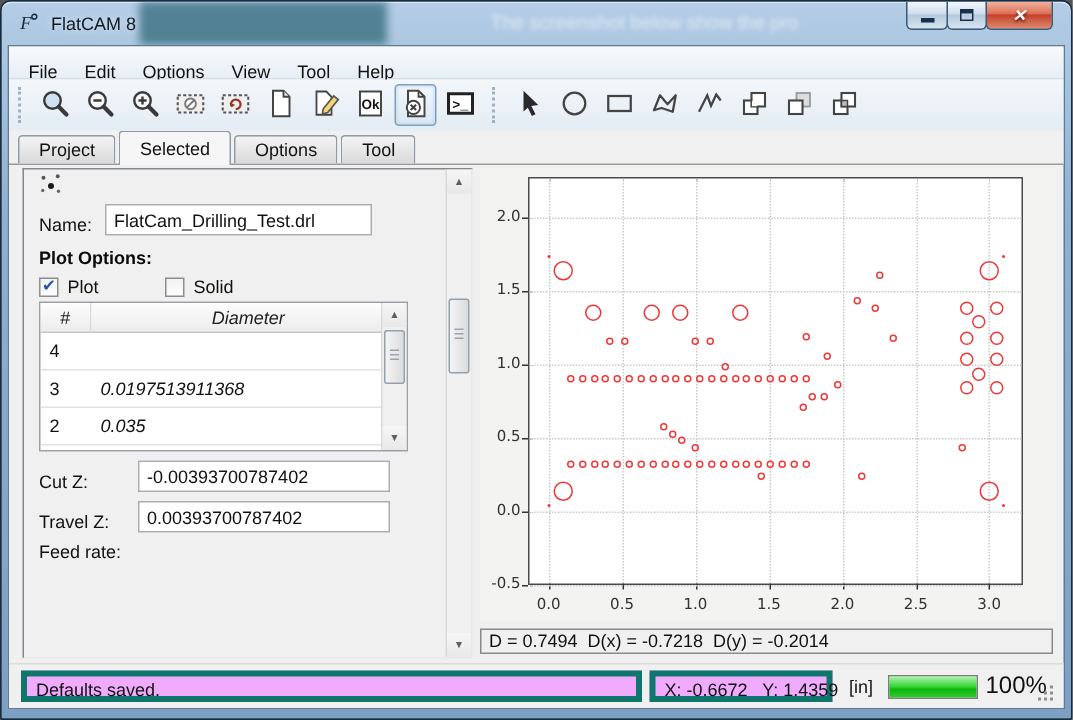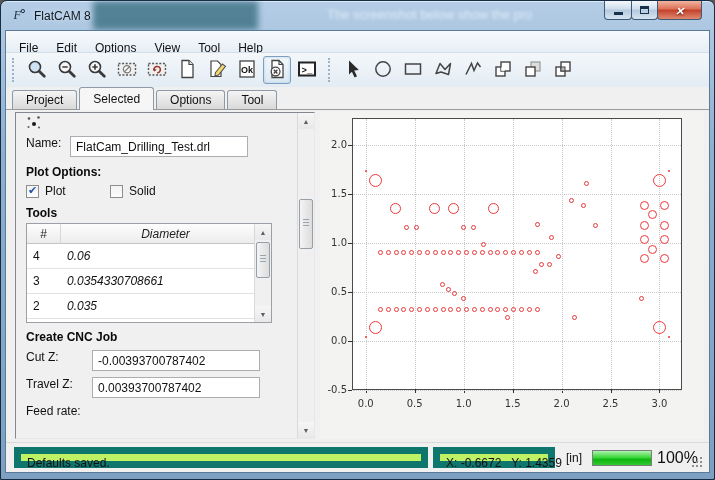--- a/index.html
+++ b/index.html
@@ -50,21 +50,21 @@
   .tab.active{ height:23px; background:#f6f6f6; margin-bottom:-1px; padding-bottom:1px; z-index:2; }
   
   .main{ flex:1; display:flex; padding:2px 5px 3px 9px; overflow:hidden; }
   .left-panel{ width:300px; flex:0 0 300px; position:relative; background:#f0f0f0;
     border:1px solid; border-color:#828790 #e8e8e8 #e8e8e8 #828790; overflow:hidden; }
   .panel-content{ position:absolute; left:0; top:0; right:17px; bottom:0; padding:2px 14px 0 10px; overflow:hidden; }
   .panel-header{ display:flex; align-items:flex-end; height:15px; overflow:hidden; }
   .obj-icon{ width:16px; height:15px; margin-right:8px; flex:0 0 16px; }
   .panel-title-clip{ height:14px; overflow:hidden; }
   .panel-title{ display:block; margin-top:-7px; font-size:16px; font-weight:bold; color:#0a0a0a; letter-spacing:.3px; }
-  .form-row{ display:flex; align-items:flex-start; margin-top:6px; }
+  .form-row{ display:flex; align-items:flex-end; margin-top:6px; }
   .form-row label{ font-size:12px; color:#111; }
   .name-row label{ width:44px; }
   .text-input{ height:21px; border:1px solid #abadb3; background:#fff; font-size:12px;
     font-family:"Liberation Sans",sans-serif; padding:0 5px; color:#111; outline:none; }
   .name-input{ width:178px; }
   .bold-label{ font-size:12px; font-weight:bold; color:#0a0a0a; margin-top:8px; }
   .bold-label.po{ margin-top:8px; } .bold-label.tools{ margin-top:8px; } .bold-label.cnc{ margin-top:7px; }
   .checkbox-row{ display:flex; margin-top:5px; }
   .cb-item{ display:flex; align-items:center; width:84px; }
   .cb-box{ width:13px; height:13px; border:1px solid #8e8e8e; background:linear-gradient(180deg,#f2f2f2,#fdfdfd);
@@ -103,22 +103,22 @@
   .tick-x{ position:absolute; width:0; height:4px; border-left:1px solid #333; top:100%; }
   .tick-y{ position:absolute; height:0; width:4px; border-top:1px solid #333; left:-5px; }
   .ticklabel-x{ position:absolute; width:28px; text-align:center; font:10px "DejaVu Sans",sans-serif; color:#333; }
   .ticklabel-y{ position:absolute; width:28px; text-align:right; font:10px "DejaVu Sans",sans-serif; color:#333; }
   .marker{ position:absolute; border-radius:50%; }
   .readout-box{ height:17px; flex:0 0 17px; margin:5px 2px 3px 0; border:1px solid #8a8a8a;
     background:#f0f0f0; font-size:12px; color:#111; line-height:15px; padding-left:5px; white-space:pre; }
   
   .statusbar{ height:30px; flex:0 0 30px; display:flex; align-items:center; padding:0 6px 0 8px;
     background:#f0f0f0; border-top:1px solid #dadada; }
-  .status-panel{ border:7px solid #0f766e; height:21px; line-height:19px; font-size:12px;
-    color:#111; padding:0 6px; background:#bef264; white-space:pre; }
+  .status-panel{ border:4px solid #0f766e; height:21px; line-height:19px; font-size:12px;
+    color:#111; padding:0 6px; background:#f0abfc; white-space:pre; }
   .status-panel.msg{ flex:1; margin-right:5px; }
   .status-panel.xy{ width:122px; flex:0 0 122px; margin-right:6px; text-align:left; }
   .units{ font-size:12px; color:#111; width:26px; flex:0 0 26px; text-align:center; margin-right:5px; }
   .progress{ width:60px; flex:0 0 60px; height:16px; border:1px solid #7c7c7c; background:#fdfdfd; margin-right:5px; }
   .progress-fill{ height:100%; background:linear-gradient(180deg,#aef3ae 0%,#3ddc3d 45%,#0fb40f 55%,#2fca2f 100%); }
   .progress-label{ font-size:16px; color:#111; width:34px; flex:0 0 34px; }
   .resize-grip{ position:relative; width:12px; height:12px; align-self:flex-end; margin-bottom:4px; }
   .resize-grip::after{ content:""; position:absolute; right:1px; bottom:1px; width:2px; height:2px;
     background:#8f8f8f; box-shadow:-4px 0 #8f8f8f,-8px 0 #8f8f8f,0 -4px #8f8f8f,-4px -4px #8f8f8f,0 -8px #8f8f8f; }
 </style>
@@ -305,48 +305,45 @@
           <div class="checkbox-row" id="checkbox-row">
               <div class="cb-item">
                 <span class="cb-box checked"></span>
                 <span class="cb-label">Plot</span>
               </div>
               <div class="cb-item">
                 <span class="cb-box"></span>
                 <span class="cb-label">Solid</span>
               </div>
             </div>
-          <div class="bold-label tools">Tools</div>
           <div class="tools-table">
             <div class="t-header" id="table-header">
                 <div class="t-hcell col-num">#</div>
                 <div class="t-hcell col-dia">Diameter</div>
               </div>
             <div id="table-body">
                 <div class="t-row">
                   <div class="t-cell col-num">4</div>
-                  <div class="t-cell col-dia">0.06</div>
                 </div>
                 <div class="t-row">
                   <div class="t-cell col-num">3</div>
-                  <div class="t-cell col-dia">0.0354330708661</div>
+                  <div class="t-cell col-dia">0.0197513911368</div>
                 </div>
                 <div class="t-row">
                   <div class="t-cell col-num">2</div>
                   <div class="t-cell col-dia">0.035</div>
                 </div>
                 <div class="t-row"></div>
               </div>
             <div class="scrollbar-v table-sb">
               <div class="sb-btn up"></div>
               <div class="sb-thumb"></div>
               <div class="sb-btn down"></div>
             </div>
           </div>
-          <div class="bold-label cnc">Create CNC Job</div>
           <div id="cnc-fields">
               <div class="form-row cnc-row">
                 <label>Cut Z:</label>
                 <input class="text-input cnc-input" type="text" value="-0.00393700787402" style="">
               </div>
               <div class="form-row cnc-row">
                 <label>Travel Z:</label>
                 <input class="text-input cnc-input" type="text" value="0.00393700787402" style="">
               </div>
               <div class="form-row cnc-row">
@@ -484,20 +481,21 @@
               <div class="marker" style="width: 5px; height: 5px; left: 181.595px; top: 188.291px; border: 1px solid rgb(238, 56, 56);"></div>
               <div class="marker" style="width: 5px; height: 5px; left: 152.218px; top: 196.119px; border: 1px solid rgb(238, 56, 56);"></div>
               <div class="marker" style="width: 5px; height: 5px; left: 218.806px; top: 196.119px; border: 1px solid rgb(238, 56, 56);"></div>
               <div class="marker" style="width: 5px; height: 5px; left: 286.372px; top: 176.55px; border: 1px solid rgb(238, 56, 56);"></div>
               <div class="marker" style="width: 2px; height: 2px; left: 11.73px; top: 50.8561px; background: rgb(238, 56, 56);"></div>
               <div class="marker" style="width: 2px; height: 2px; left: 315.291px; top: 50.8561px; background: rgb(238, 56, 56);"></div>
               <div class="marker" style="width: 2px; height: 2px; left: 11.73px; top: 217.187px; background: rgb(238, 56, 56);"></div>
               <div class="marker" style="width: 2px; height: 2px; left: 315.291px; top: 217.187px; background: rgb(238, 56, 56);"></div>
             </div>
         </div>
+        <div class="readout-box">D = 0.7494  D(x) = -0.7218  D(y) = -0.2014</div>
       </div>
     </div>
 
     <div class="statusbar">
       <div class="status-panel msg">Defaults saved.</div>
       <div class="status-panel xy">X: -0.6672   Y: 1.4359</div>
       <div class="units">[in]</div>
       <div class="progress">
           <div class="progress-fill" id="progress-fill" style="width: 100%; background: linear-gradient(rgb(174, 243, 174) 0%, rgb(47, 212, 47) 50%, rgb(15, 180, 15) 60%, rgb(47, 202, 47) 100%);"></div>
         </div>

